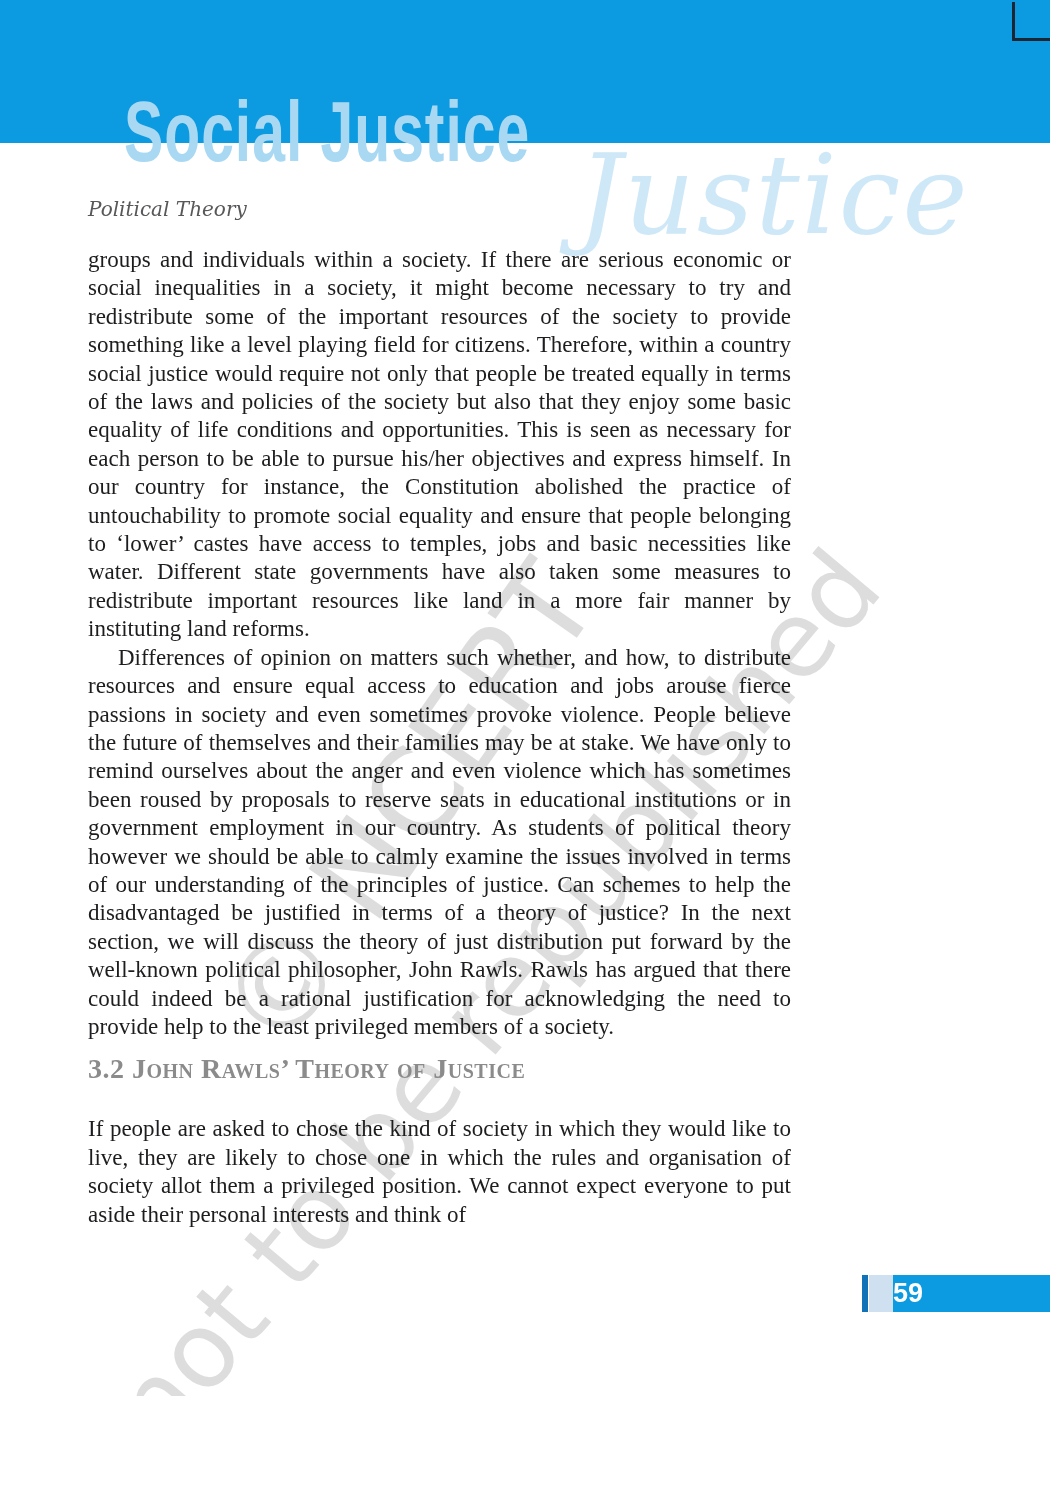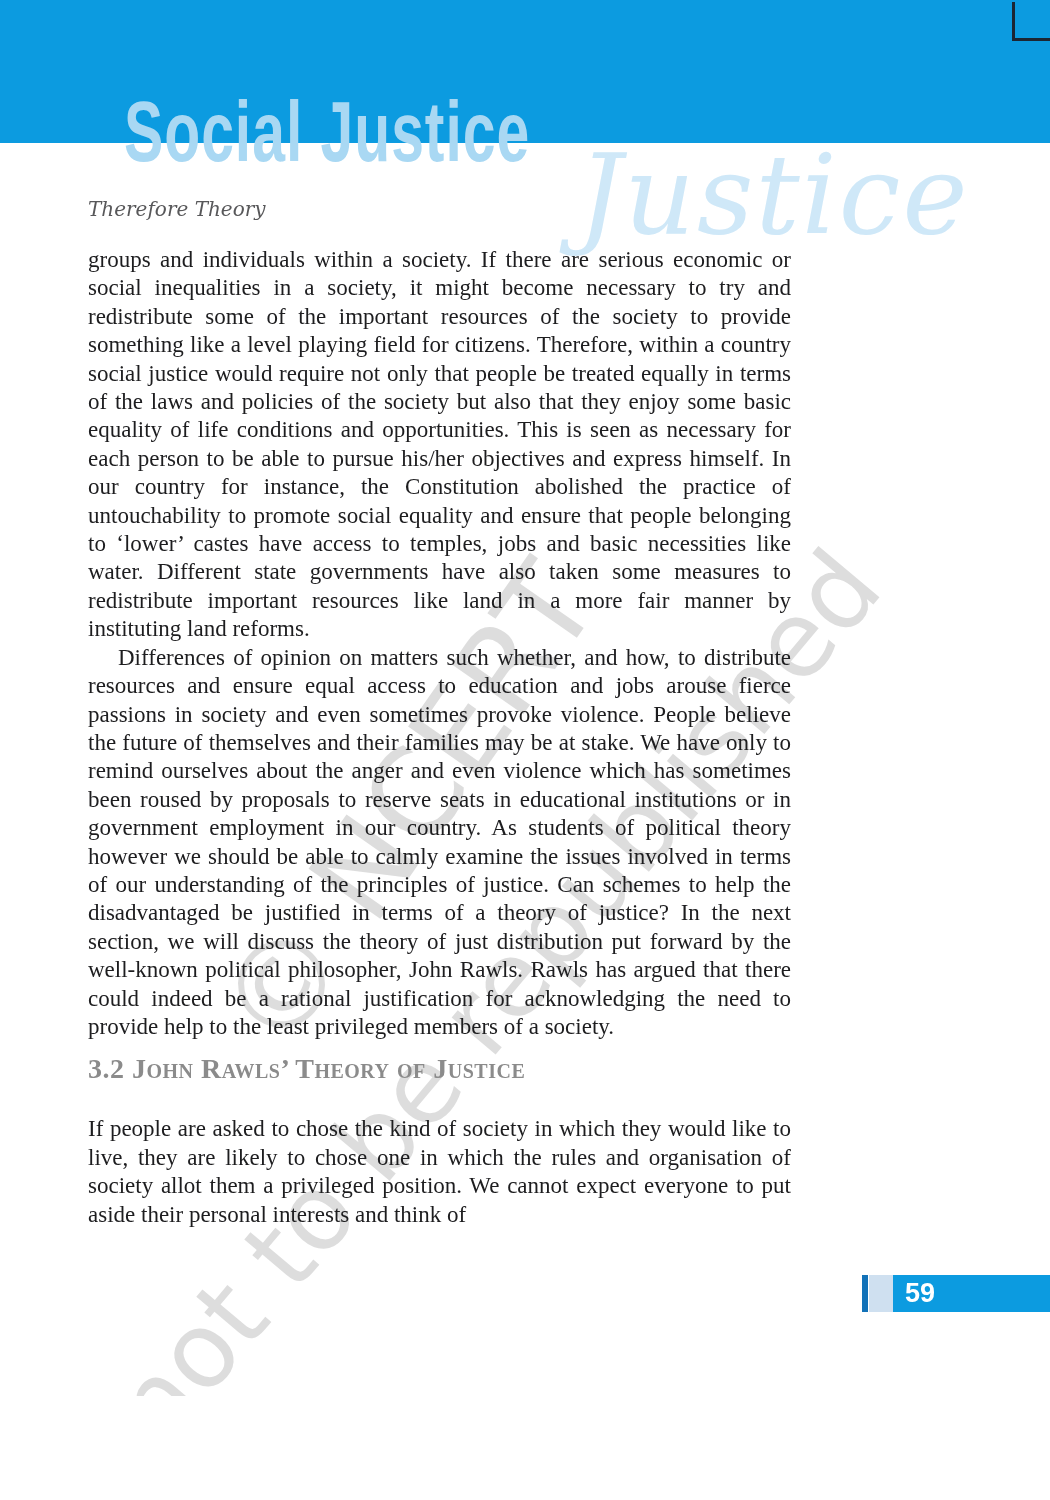--- a/index.html
+++ b/index.html
@@ -76,21 +76,21 @@
   }
   .pb-light{
     position:absolute;left:869px;top:1275px;width:24px;height:37px;
     background:var(--pagebox-light-blue);
   }
   .pb-main{
     position:absolute;left:893px;top:1275px;width:157px;height:37px;
     background:var(--pagebox-blue);
     font-family:"Liberation Sans",sans-serif;font-weight:700;
     font-size:27px;line-height:37px;color:#ffffff;
-    padding-left:12px;box-sizing:border-box;
+    box-sizing:border-box;
   }
   .footer-year{
     position:absolute;left:0;top:1440px;width:1050px;z-index:2;
     text-align:center;font-family:"Liberation Sans",sans-serif;
     font-size:18px;color:#151515;padding-left:12px;
   }
   .crop{position:absolute;background:var(--crop-mark);z-index:5;}
   .crop-tr-v{left:1012px;top:2px;width:3px;height:39px;}
   .crop-tr-h{left:1012px;top:38px;width:38px;height:3px;}
   .crop-br-v{left:1012px;top:1462px;width:3px;height:38px;}
@@ -100,21 +100,21 @@
 <body>
 
 <div class="page">
 
   <div class="banner"></div>
 
   <div class="chapter-title">Social Justice</div>
 
   <div class="script-wm">Justice</div>
 
-  <div class="book-label">Therefore Theory</div>
+  <div class="book-label">Political Theory</div>
 
   <div class="wm wm1">© NCERT</div>
 
   <div class="wm wm2">not to be republished</div>
 
   <div class="content">
     <p class="p1">groups and individuals within a society.  If there are serious economic or social inequalities in a society, it might become necessary to try and redistribute some of the important resources of the society to provide something like a level playing field for citizens. Therefore, within a country social justice would require not only that people be treated equally in terms of the laws and policies of the society but also that they enjoy some basic equality of life conditions and opportunities. This is seen as necessary for each person to be able to pursue his/her objectives and express himself. In our country for instance, the Constitution abolished the practice of untouchability to promote social equality and ensure that people belonging to ‘lower’ castes have access to temples, jobs and basic necessities like water. Different state governments have also taken some measures to redistribute important resources like land in a more fair manner by instituting land reforms.</p>
     <p class="p2">Differences of opinion on matters such whether, and how, to distribute resources and ensure equal access to education and jobs arouse fierce passions in society and even sometimes provoke violence. People believe the future of themselves and their families may be at stake.  We have only to remind ourselves about the anger and even violence which has sometimes been roused by proposals to reserve seats in educational institutions or in government employment in our country. As students of political theory however we should be able to calmly examine the issues involved in terms of our understanding of the principles of justice. Can schemes to help the disadvantaged be justified in terms of a theory of justice? In the next section, we will discuss the theory of just distribution put forward by the well-known political philosopher, John Rawls. Rawls has argued that there could indeed be a rational justification for acknowledging the need to provide help to the least privileged members of a society.</p>
     <h2 class="heading">3.2 John Rawls’ Theory of Justice</h2>
     <p class="p3">If people are asked to chose the kind of society in which they would like to live, they are likely to chose one in which the rules and organisation of society allot them a privileged position. We cannot expect everyone to put aside their personal interests and think of</p>

